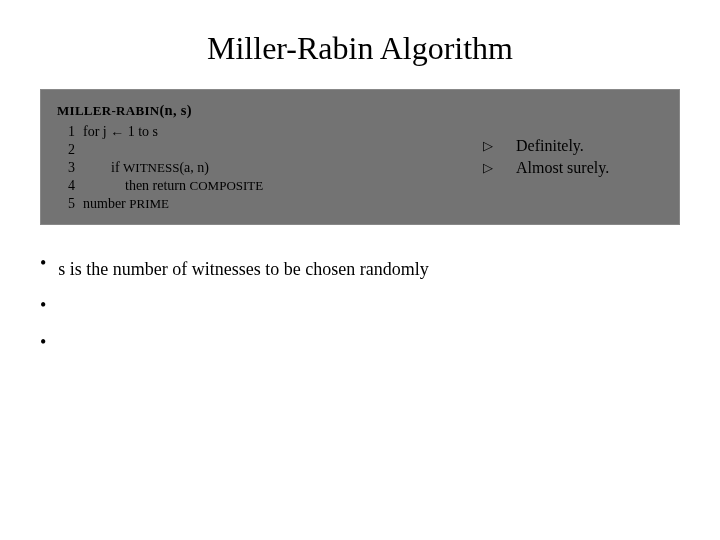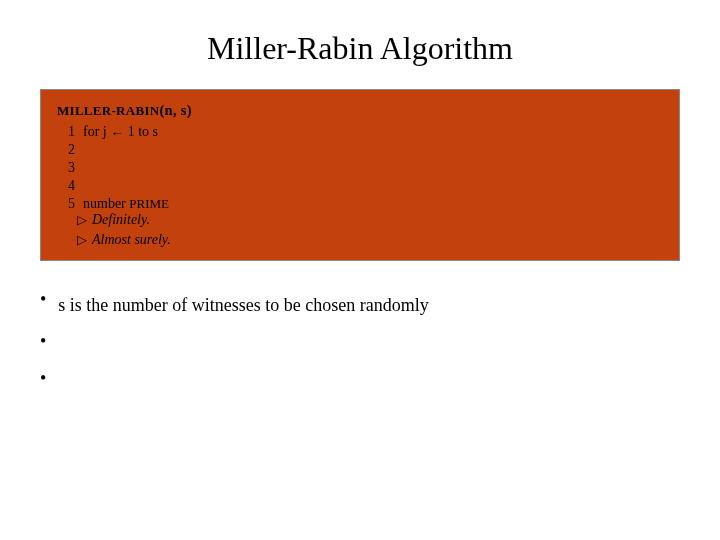--- a/index.html
+++ b/index.html
@@ -28,24 +28,24 @@
       font-family: 'Times New Roman', Times, serif;
       margin-bottom: 22px;
       color: #000;
     }
 
     .algorithm-box {
       border: 1px solid #888;
       padding: 12px 16px 12px 16px;
       margin-bottom: 24px;
       display: flex;
-      flex-direction: column;
+      flex-direction: row;
       gap: 0;
       position: relative;
-      background: #c2410c;
+      background: #737373;
     }
 
     .algo-main {
       flex: 1;
     }
 
     .algo-header {
       font-family: 'Times New Roman', Times, serif;
       font-size: 14.5px;
       font-weight: bold;
@@ -108,23 +108,23 @@
       align-items: center;
       gap: 5px;
     }
 
     .comment-triangle {
       font-size: 13px;
       color: #000;
     }
 
     .comment-text {
-      font-style: italic;
-      font-size: 14px;
-      color: #000;
+      font-size: 16px;
+      color: #000;
+      margin-left: 18px;
     }
 
     .bullet-list {
       list-style: none;
       padding: 0;
       margin: 0;
       display: flex;
       flex-direction: column;
       gap: 10px;
     }
@@ -178,24 +178,26 @@
           <span class="line-num">1</span>
           <span class="line-content"><span class="kw">for</span> j ← 1 <span class="kw">to</span> s</span>
         </div>
 
         <div class="algo-line">
           <span class="line-num">2</span>
         </div>
 
         <div class="algo-line">
           <span class="line-num">3</span>
+          <span class="line-content">        <span class="kw">if</span> <span class="sc">Witness</span>(a, n)</span>
         </div>
 
         <div class="algo-line">
           <span class="line-num">4</span>
+          <span class="line-content">            <span class="kw">then return</span> <span class="sc">composite</span></span>
         </div>
 
         <div class="algo-line">
           <span class="line-num">5</span>
           <span class="line-content"><span class="kw">number</span> <span class="sc">prime</span></span>
         </div>
 
       </div>
     </div>
 

